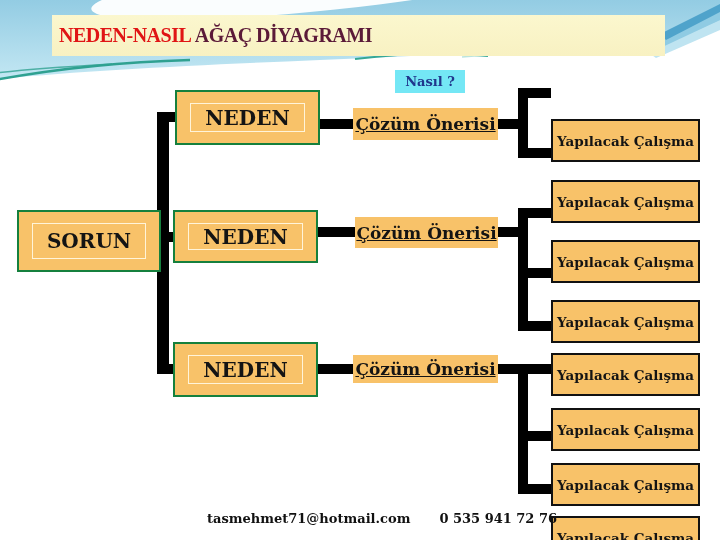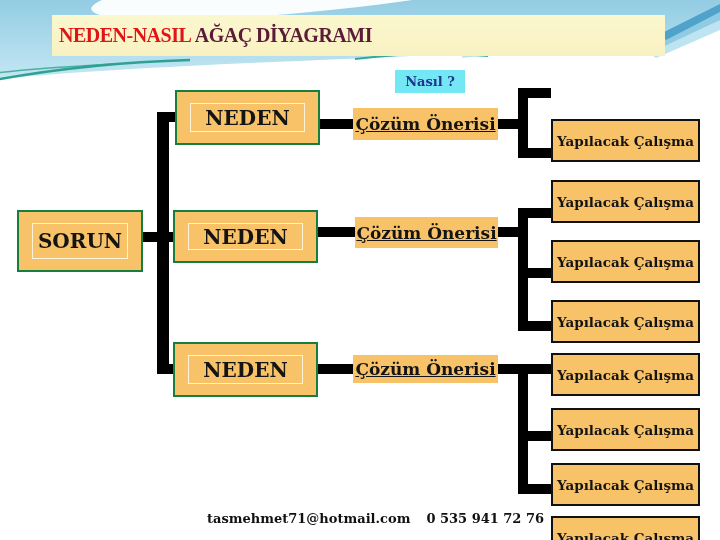--- a/index.html
+++ b/index.html
@@ -31,21 +31,21 @@
   .box.framed{border:2px solid #15803d;font-size:20px;}
   .frame-inner{position:absolute;left:13px;right:13px;top:11px;bottom:11px;
        border:1px solid rgba(255,250,230,0.9);pointer-events:none;}
   .box.plain{border:none;font-size:17px;text-decoration:underline;}
   .box.action{border:2px solid #111;font-size:13.5px;margin-top:48px;}
 
   .footer{
     position:absolute;left:207px;top:511px;z-index:4;
     font-size:13px;font-weight:bold;color:#111;white-space:nowrap;
   }
-  .footer .phone{margin-left:16px;}
+  .footer .phone{margin-left:29px;}
 </style>
 </head>
 <body>
 
 <div class="slide">
 
   <svg class="bg-svg" viewBox="0 0 720 90" preserveAspectRatio="none">
     <defs>
       <linearGradient id="sky" x1="0" y1="0" x2="0" y2="1">
         <stop offset="0" stop-color="#93CCE3"></stop>
@@ -87,21 +87,21 @@
   <div class="line" style="left:528px;top:208px;width:23px;height:10px;"></div>
   <div class="line" style="left:528px;top:268px;width:23px;height:10px;"></div>
   <div class="line" style="left:528px;top:321px;width:23px;height:10px;"></div>
 
   <div class="line" style="left:313px;top:364px;width:40px;height:10px;"></div>
   <div class="line" style="left:498px;top:364px;width:53px;height:10px;"></div>
   <div class="line" style="left:518px;top:364px;width:10px;height:130px;"></div>
   <div class="line" style="left:528px;top:431px;width:23px;height:10px;"></div>
   <div class="line" style="left:528px;top:484px;width:23px;height:10px;"></div>
 
-  <div class="box framed" style="left:17px;top:210px;width:126px;height:62px;">
+  <div class="box framed" style="left:17px;top:210px;width:144px;height:62px;">
     <span>SORUN</span>
     <span class="frame-inner"></span>
   </div>
 
   <div class="box framed" style="left:175px;top:90px;width:145px;height:55px;">
     <span>NEDEN</span>
     <span class="frame-inner"></span>
   </div>
   <div class="box framed" style="left:173px;top:210px;width:145px;height:53px;">
     <span>NEDEN</span>

